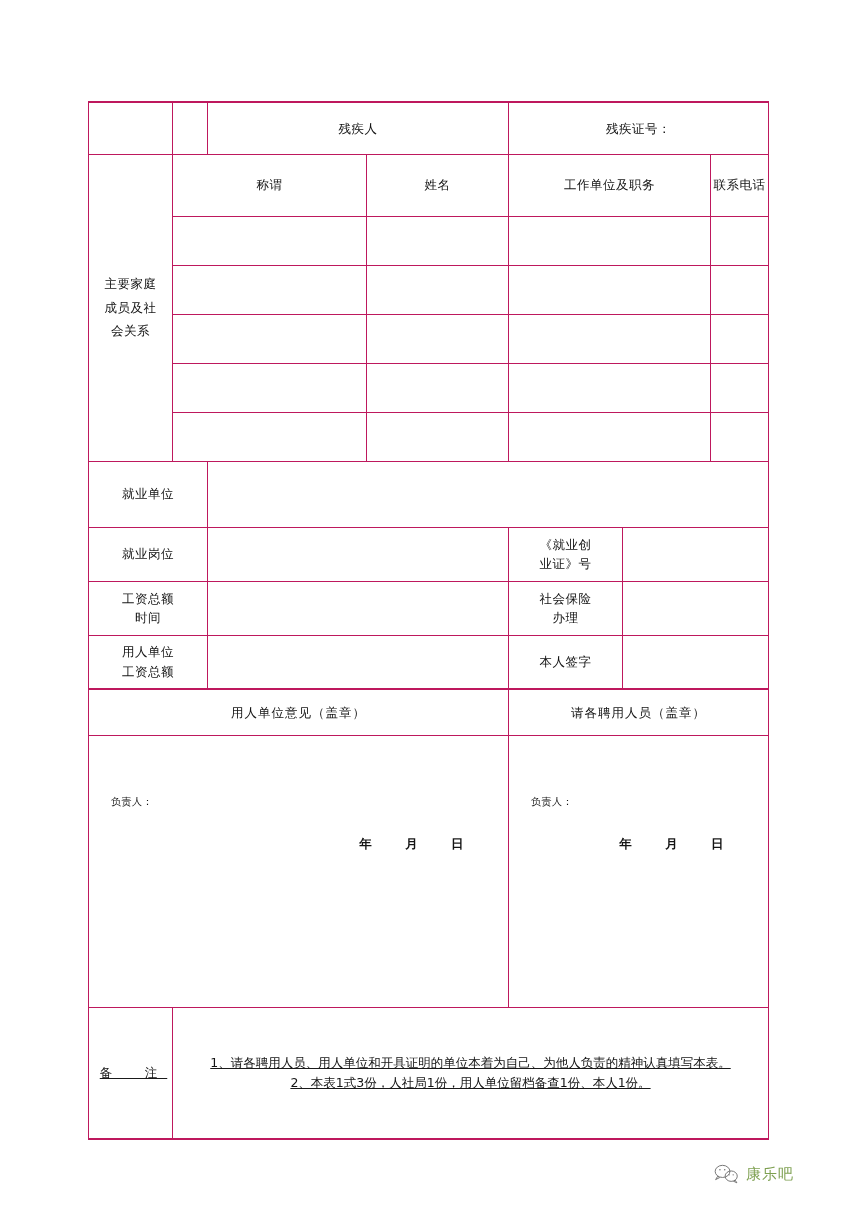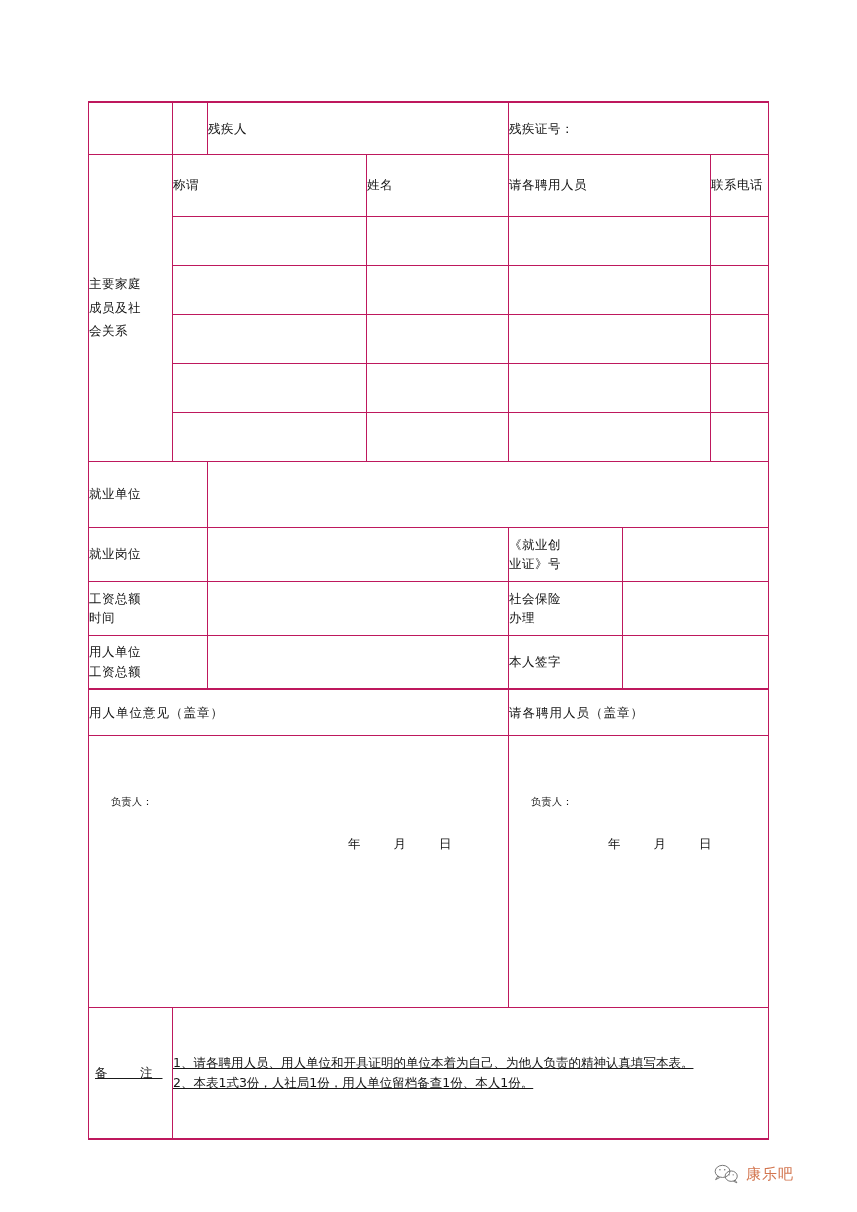--- a/index.html
+++ b/index.html
@@ -29,20 +29,21 @@
     top: 101px;
     width: 680px;
     border-collapse: collapse;
     table-layout: fixed;
     background: #fff;
   }
   .form-table td {
     border: 1px solid #be185d;
     padding: 0;
     vertical-align: middle;
+    text-align: center;
     font-size: 12.5px;
     line-height: 1.55;
     color: #141414;
     font-weight: 400;
   }
   .outer-top td    { border-top-width: 2px; }
   .blank-cell      { }
 
   
   .lbl {
@@ -83,24 +84,25 @@
   }
   .sign-person {
     position: absolute;
     left: 22px;
     bottom: 62px;
     font-size: 10px;
     letter-spacing: 0.5px;
   }
   .sign-date {
     position: absolute;
-    right: 42px;
+    right: 30px;
     bottom: 18px;
     font-size: 12.5px;
     letter-spacing: 0.5px;
+    font-weight: bold;
   }
   .sign-date span { padding: 0 14px; }
 
   
   .note-label {
     font-size: 12.5px;
     letter-spacing: 10px;
     padding-left: 6px;
   }
   .note-body {
@@ -118,21 +120,21 @@
     left: 713px;
     top: 1163px;
     display: flex;
     align-items: center;
     gap: 7px;
     opacity: 0.72;
   }
   .brand-icon { width: 26px; height: 22px; display: block; }
   .brand-text {
     font-size: 15px;
-    color: #c2410c;
+    color: #4d7c0f;
     letter-spacing: 1px;
     font-family: "DejaVu Sans", "Liberation Sans", sans-serif;
   }
 </style>
 </head>
 <body>
 
 <div class="page">
 
   <table class="form-table">
@@ -164,21 +166,21 @@
         <div class="lbl-vert">成员及社</div>
         <div class="lbl-vert">会关系</div>
       </td>
       <td colspan="2">
         <span class="lbl">称谓</span>
       </td>
       <td>
         <span class="lbl">姓名</span>
       </td>
       <td colspan="2">
-        <span class="lbl">请各聘用人员</span>
+        <span class="lbl">工作单位及职务</span>
       </td>
       <td>
         <span class="lbl">联系电话</span>
       </td>
     </tr>
 
     <tr class="row-h-data">
       <td colspan="2"></td>
       <td></td>
       <td colspan="2"></td>

